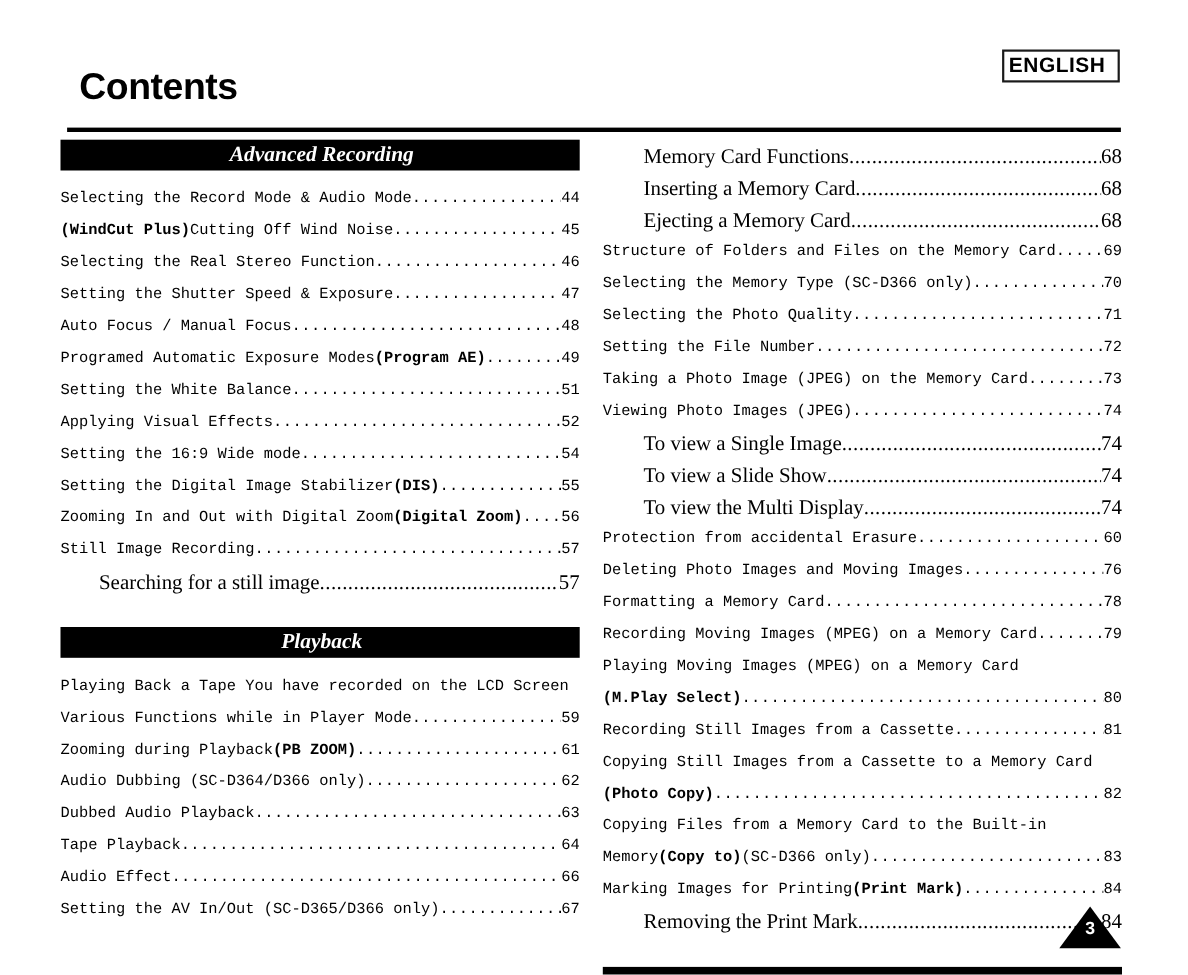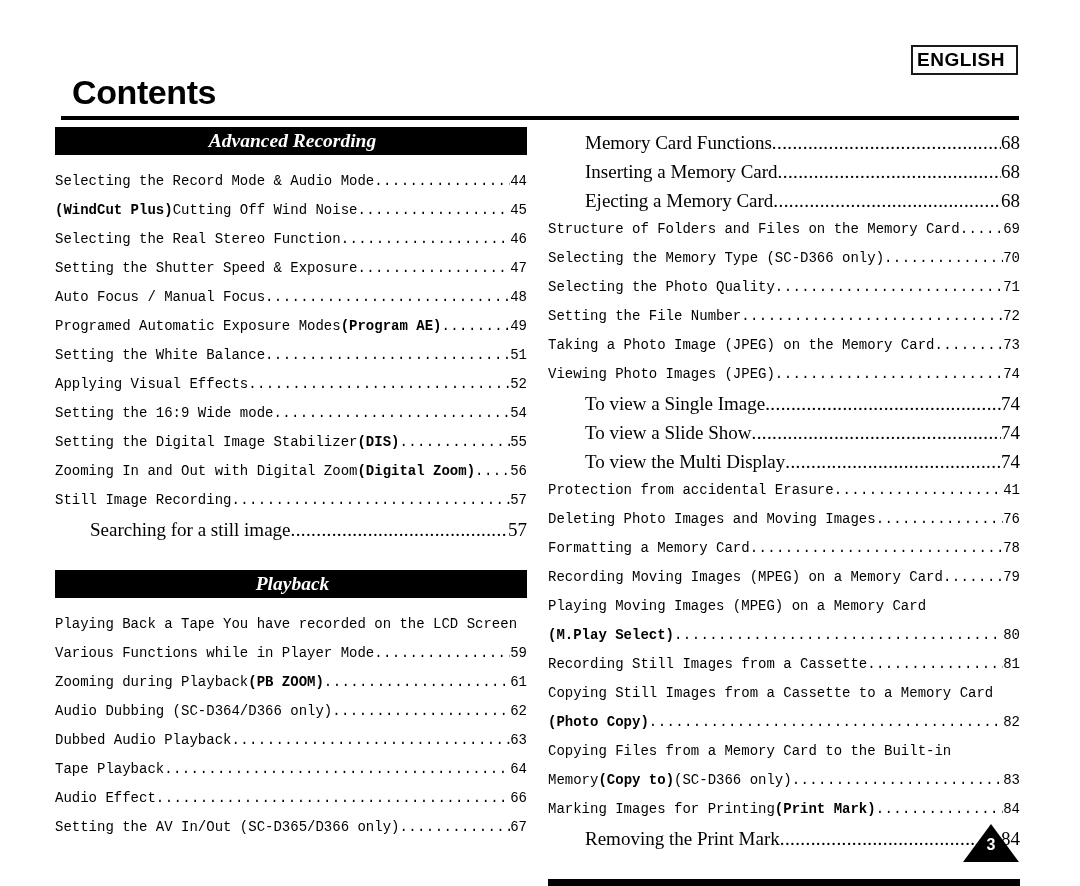--- a/index.html
+++ b/index.html
@@ -17,21 +17,21 @@
   .english-badge{
     position:absolute; right:62px; top:45px;
     border:2px solid #1a1a1a;
     padding:3px 11px 4px 4px;
     font-family:"Liberation Sans", sans-serif;
     font-weight:bold; font-size:19px; letter-spacing:.5px;
     line-height:1;
     color:#000; background:#fff;
   }
   .page-title{
-    position:absolute; left:72px; top:75px;
+    position:absolute; left:72px; top:62px;
     font-family:"Liberation Sans", sans-serif;
     font-weight:bold; font-size:34px; letter-spacing:-.4px;
     line-height:1; color:#000;
   }
   .title-rule{
     position:absolute; left:61px; top:116px;
     width:958px; height:4px; background:#000;
   }
 
   
@@ -348,21 +348,21 @@
       </div>
       <div class="entry sub2">
         <span class="etext">To view the Multi Display</span>
         <span class="eleader">..........................................................................................................................</span>
         <span class="epage">74</span>
       </div>
 
       <div class="entry">
         <span class="etext">Protection from accidental Erasure</span>
         <span class="eleader">..........................................................................................................................</span>
-        <span class="epage">41</span>
+        <span class="epage">60</span>
       </div>
       <div class="entry">
         <span class="etext">Deleting Photo Images and Moving Images</span>
         <span class="eleader">..........................................................................................................................</span>
         <span class="epage">76</span>
       </div>
       <div class="entry">
         <span class="etext">Formatting a Memory Card</span>
         <span class="eleader">..........................................................................................................................</span>
         <span class="epage">78</span>

